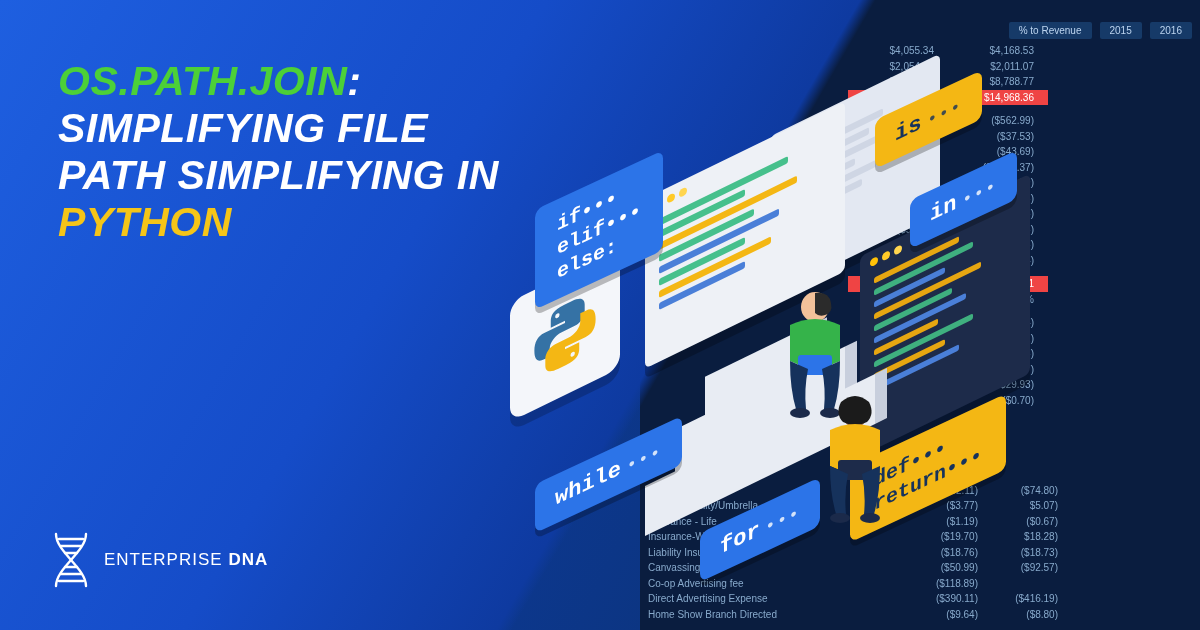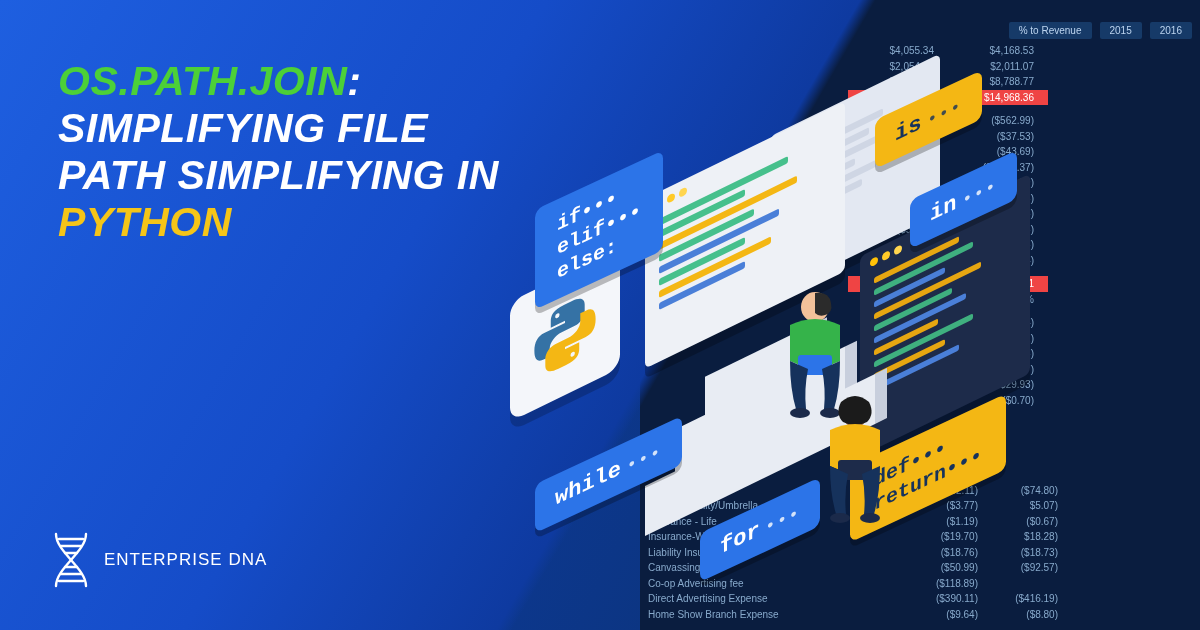--- a/index.html
+++ b/index.html
@@ -70,21 +70,21 @@
 .logo {
   position: absolute;
   left: 48px; bottom: 42px;
   z-index: 5;
   display:flex; align-items:center; gap:10px;
   color:#fff;
 }
 .logo .dna { width:46px; height:56px; position:relative; }
 .logo .dna svg { width:100%; height:100%; }
 .logo .txt { font-size:17px; letter-spacing:1px; }
-.logo .txt b { font-weight:400; }
+.logo .txt b { font-weight:700; }
 
 
 .iso {
   position: absolute;
   left: 480px; top: 60px;
   width: 640px; height: 520px;
   z-index: 4;
 }
 .chip {
   position:absolute;
@@ -336,21 +336,21 @@
         <span class="c1">Co-op Advertising fee</span>
         <span class="cq">($118.89)</span>
         <span class="cq"></span>
       </div>
     <div class="br">
         <span class="c1">Direct Advertising Expense</span>
         <span class="cq">($390.11)</span>
         <span class="cq">($416.19)</span>
       </div>
     <div class="br">
-        <span class="c1">Home Show Branch Expense</span>
+        <span class="c1">Home Show Branch Directed</span>
         <span class="cq">($9.64)</span>
         <span class="cq">($8.80)</span>
       </div>
   </div>
 </div>
 
 <div class="blue-overlay"></div>
 
 <div class="headline">
   <span class="t-green">OS.PATH.JOIN</span><span class="t-white">:</span><br>

